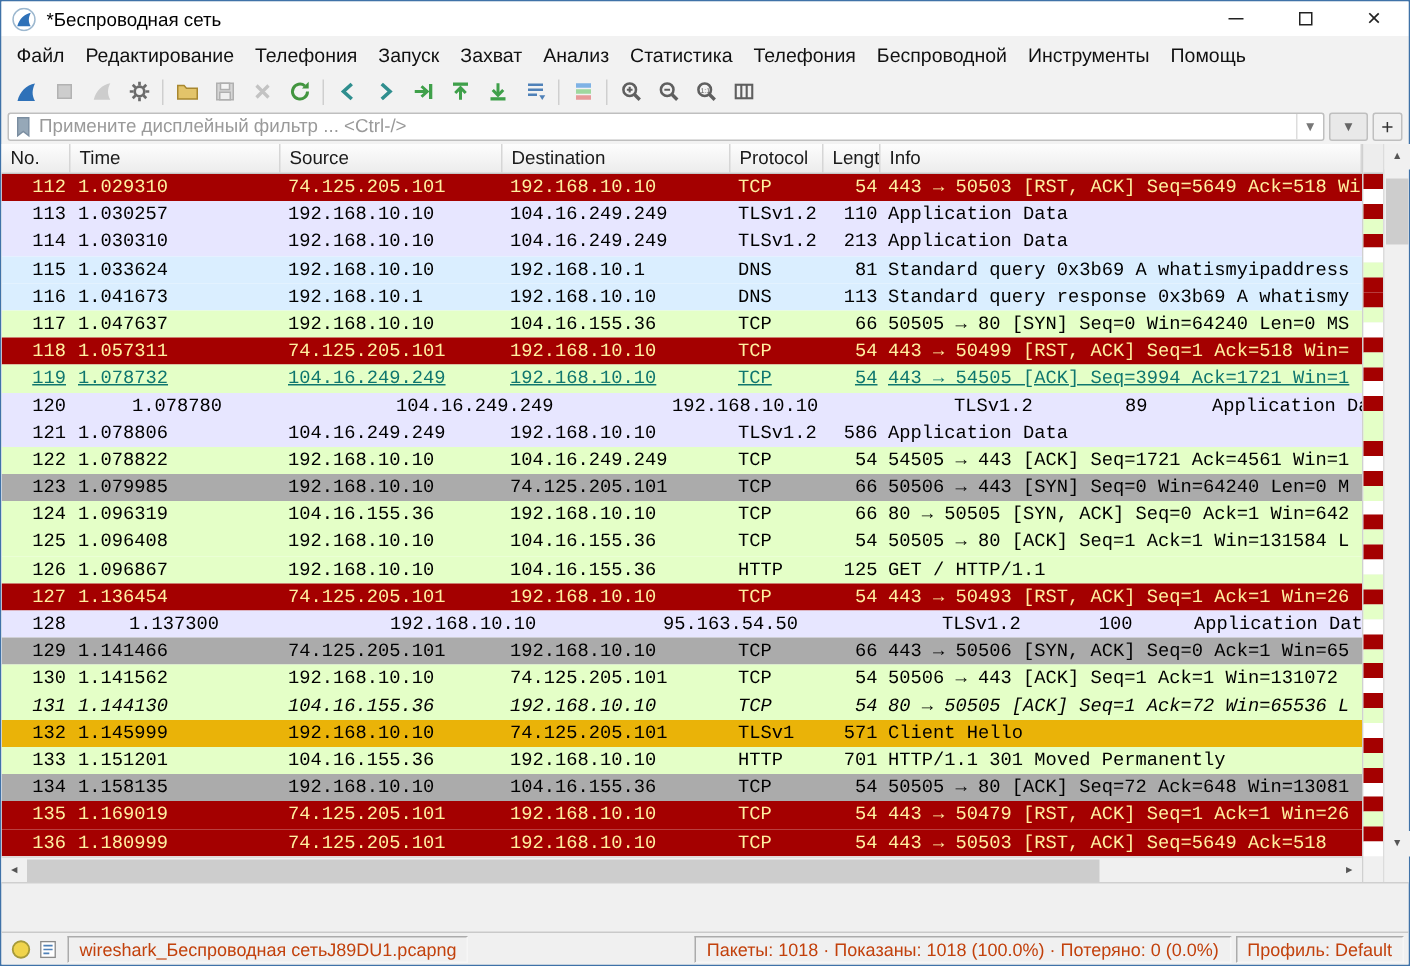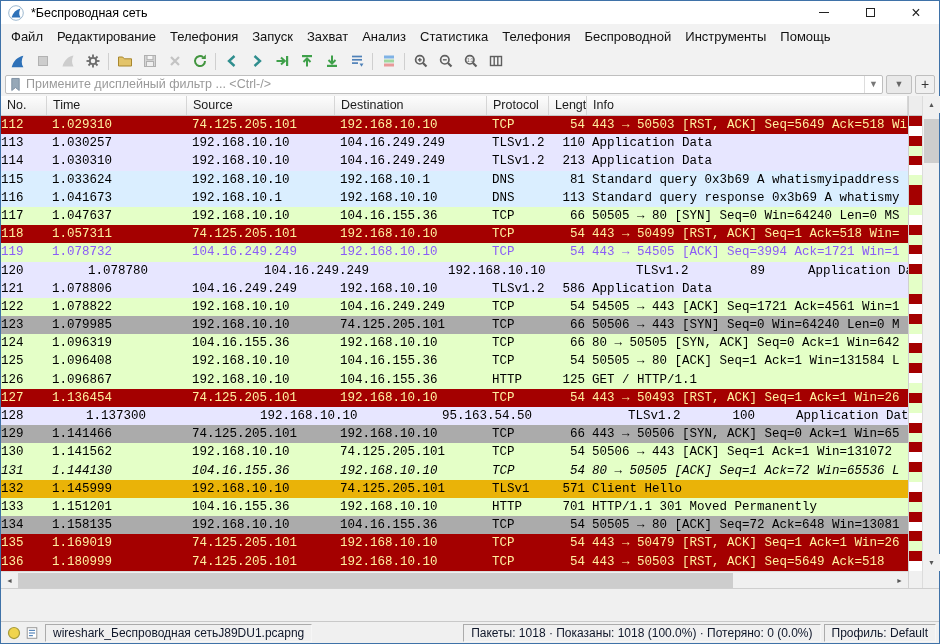--- a/index.html
+++ b/index.html
@@ -37,21 +37,21 @@
   
   .content { height: 492px; display: flex; flex: none; background: #fff; }
   .table-col { flex: 1; display: flex; flex-direction: column; overflow: hidden; }
 
   .header-row { height: 20px; display: grid; grid-template-columns: 46px 140px 148px 152px 62px 38px 1fr; background: linear-gradient(#fdfdfd, #ececec); border-bottom: 1px solid #c6c6c6; font-size: 12.5px; color: #1a1a1a; flex: none; }
   .hcell { padding: 2px 0 0 6px; border-right: 1px solid #d6d6d6; white-space: nowrap; overflow: hidden; }
 
   .rows { height: 455px; overflow: hidden; font-family: "Liberation Mono", "DejaVu Sans Mono", monospace; font-size: 12.5px; flex: none; }
   .prow { display: grid; grid-template-columns: 46px 140px 148px 152px 62px 38px 1fr; height: 18.2px; line-height: 18.3px; white-space: nowrap; }
   .cell { padding-left: 5px; overflow: hidden; }
-  .cno { text-align: left; padding-right: 3px; padding-left: 0; }
+  .cno { text-align: right; padding-right: 3px; padding-left: 0; }
   .clen { text-align: right; padding-right: 2px; padding-left: 0; }
 
   .hscroll { height: 17px; display: flex; background: #f0f0f0; border-top: 1px solid #dcdcdc; flex: none; }
   .sarrow { width: 17px; height: 17px; display: flex; align-items: center; justify-content: center; font-size: 7px; color: #555; background: #f0f0f0; }
   .htrack { flex: 1; position: relative; }
   .hthumb { position: absolute; left: 0; top: 1px; height: 15px; width: 715px; background: #cdcdcd; }
 
   .minimap-col { width: 14px; display: flex; flex-direction: column; border-left: 1px solid #d0d0d0; background: #f0f0f0; flex: none; }
   .minimap-cap { height: 20px; background: #ededed; border-bottom: 1px solid #c6c6c6; }
   .minimap { height: 455px; display: flex; flex-direction: column; }
@@ -60,21 +60,21 @@
 
   .vscroll { width: 17px; display: flex; flex-direction: column; border-left: 1px solid #dcdcdc; background: #f0f0f0; flex: none; }
   .vtrack { height: 441px; position: relative; }
   .vthumb { position: absolute; top: 6px; left: 1px; width: 15px; height: 44px; background: #cdcdcd; }
   .vcorner { height: 17px; background: #f0f0f0; }
 
   
   .spacer { height: 33px; background: #f0f0f0; border-top: 1px solid #cfcfcf; flex: none; }
 
   
-  .statusbar { height: 22px; display: flex; align-items: center; background: #f0f0f0; border-top: 1px solid #c9c9c9; padding: 0 3px; gap: 3px; font-size: 12px; color: #0f172a; flex: none; }
+  .statusbar { height: 22px; display: flex; align-items: center; background: #f0f0f0; border-top: 1px solid #c9c9c9; padding: 0 3px; gap: 3px; font-size: 12px; color: #c2410c; flex: none; }
   .sb-box { height: 18px; display: flex; align-items: center; padding: 0 7px; border: 1px solid; border-color: #ababab #f6f6f6 #f6f6f6 #ababab; white-space: nowrap; }
   .sb-icons { padding: 0 3px; gap: 4px; border: none; }
   .sb-fill { flex: 1; }
 </style>
 </head>
 <body>
 
 <div class="window">
 
   <div class="titlebar">
@@ -337,21 +337,21 @@
           </div>
           <div class="prow" style="background: rgb(164, 0, 0); color: rgb(255, 240, 160);">
             <div class="cell cno">118</div>
             <div class="cell">1.057311</div>
             <div class="cell">74.125.205.101</div>
             <div class="cell">192.168.10.10</div>
             <div class="cell">TCP</div>
             <div class="cell clen">54</div>
             <div class="cell">443 → 50499 [RST, ACK] Seq=1 Ack=518 Win=</div>
           </div>
-          <div class="prow" style="background: rgb(228, 255, 199); color: #8b5cf6;">
+          <div class="prow" style="background: rgb(228, 255, 199); color: #0f766e; text-decoration: underline;">
             <div class="cell cno">119</div>
             <div class="cell">1.078732</div>
             <div class="cell">104.16.249.249</div>
             <div class="cell">192.168.10.10</div>
             <div class="cell">TCP</div>
             <div class="cell clen">54</div>
             <div class="cell">443 → 54505 [ACK] Seq=3994 Ack=1721 Win=1</div>
           </div>
           <div class="prow" style="background: rgb(231, 230, 255); color: rgb(0, 0, 0); gap: 36px;">
             <div class="cell cno">120</div>

